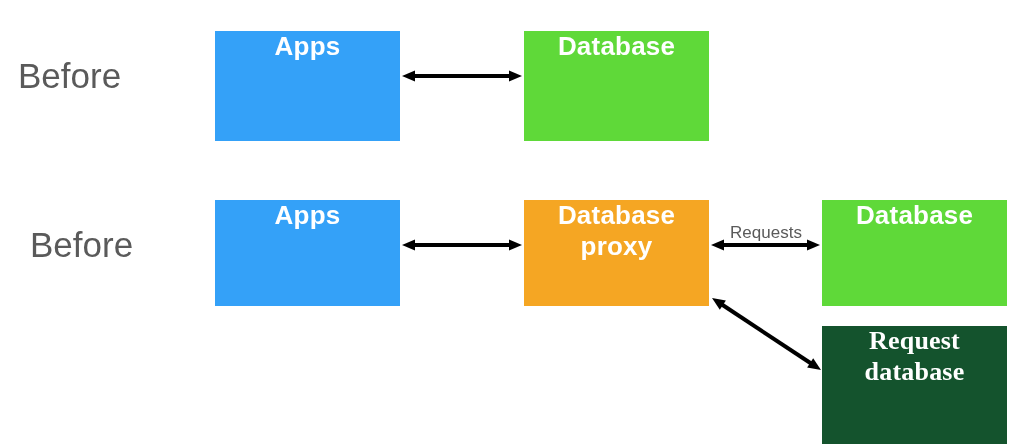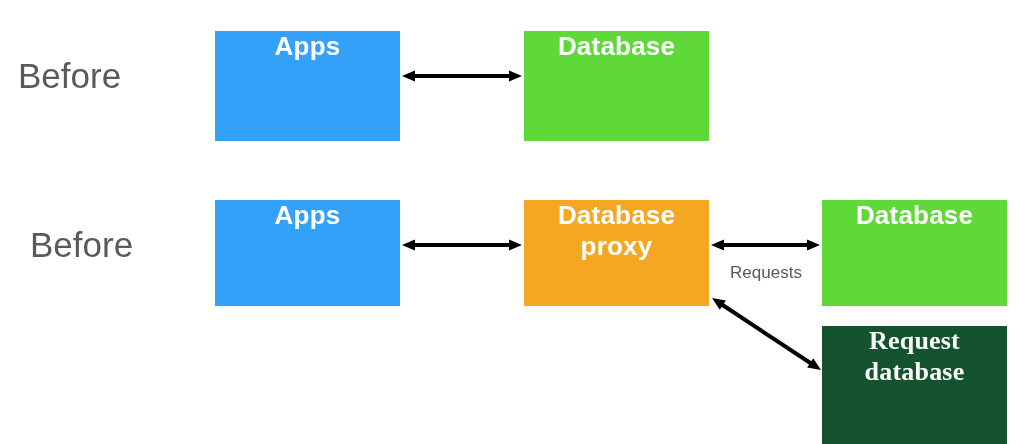--- a/index.html
+++ b/index.html
@@ -48,21 +48,20 @@
   }
   .edge-label {
     position: absolute;
     color: #5a5a5a;
     font-family: "Liberation Sans", sans-serif;
     font-size: 17px;
     font-weight: 400;
     line-height: 1;
     white-space: nowrap;
     text-align: center;
-    margin-top: 40px;
   }
   svg.edges {
     position: absolute;
     left: 0;
     top: 0;
     width: 1024px;
     height: 444px;
     pointer-events: none;
     overflow: visible;
   }

